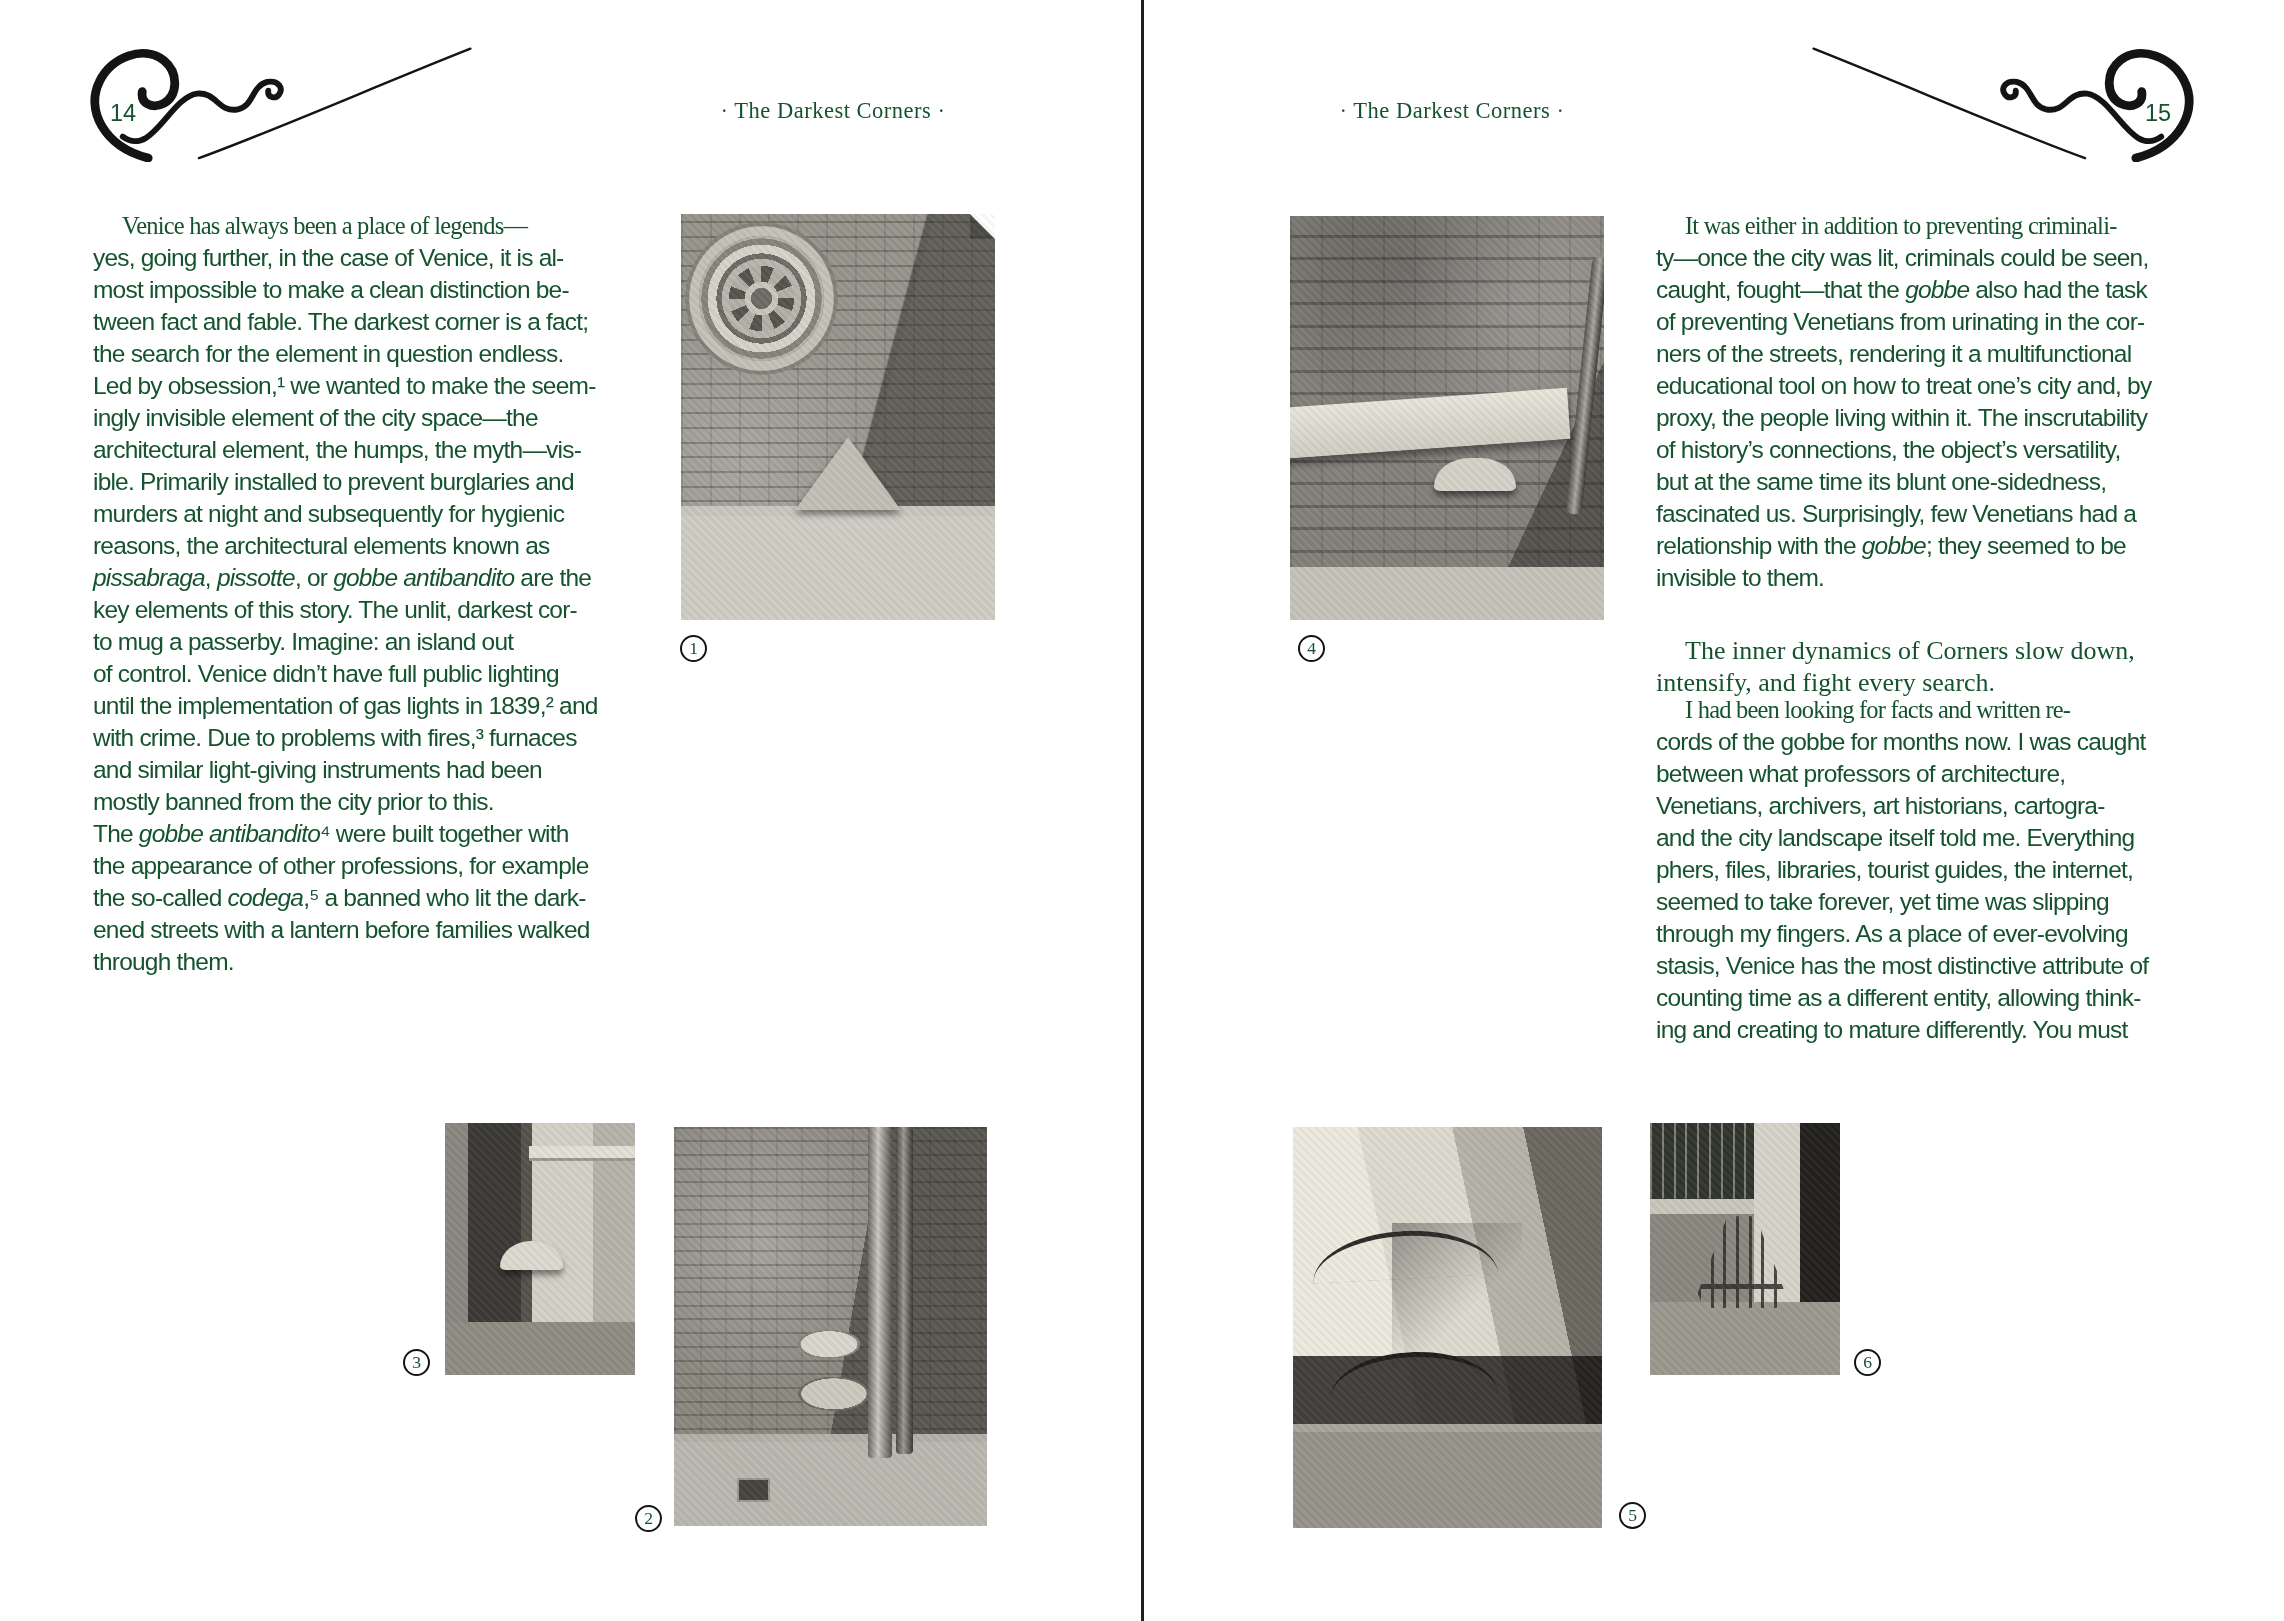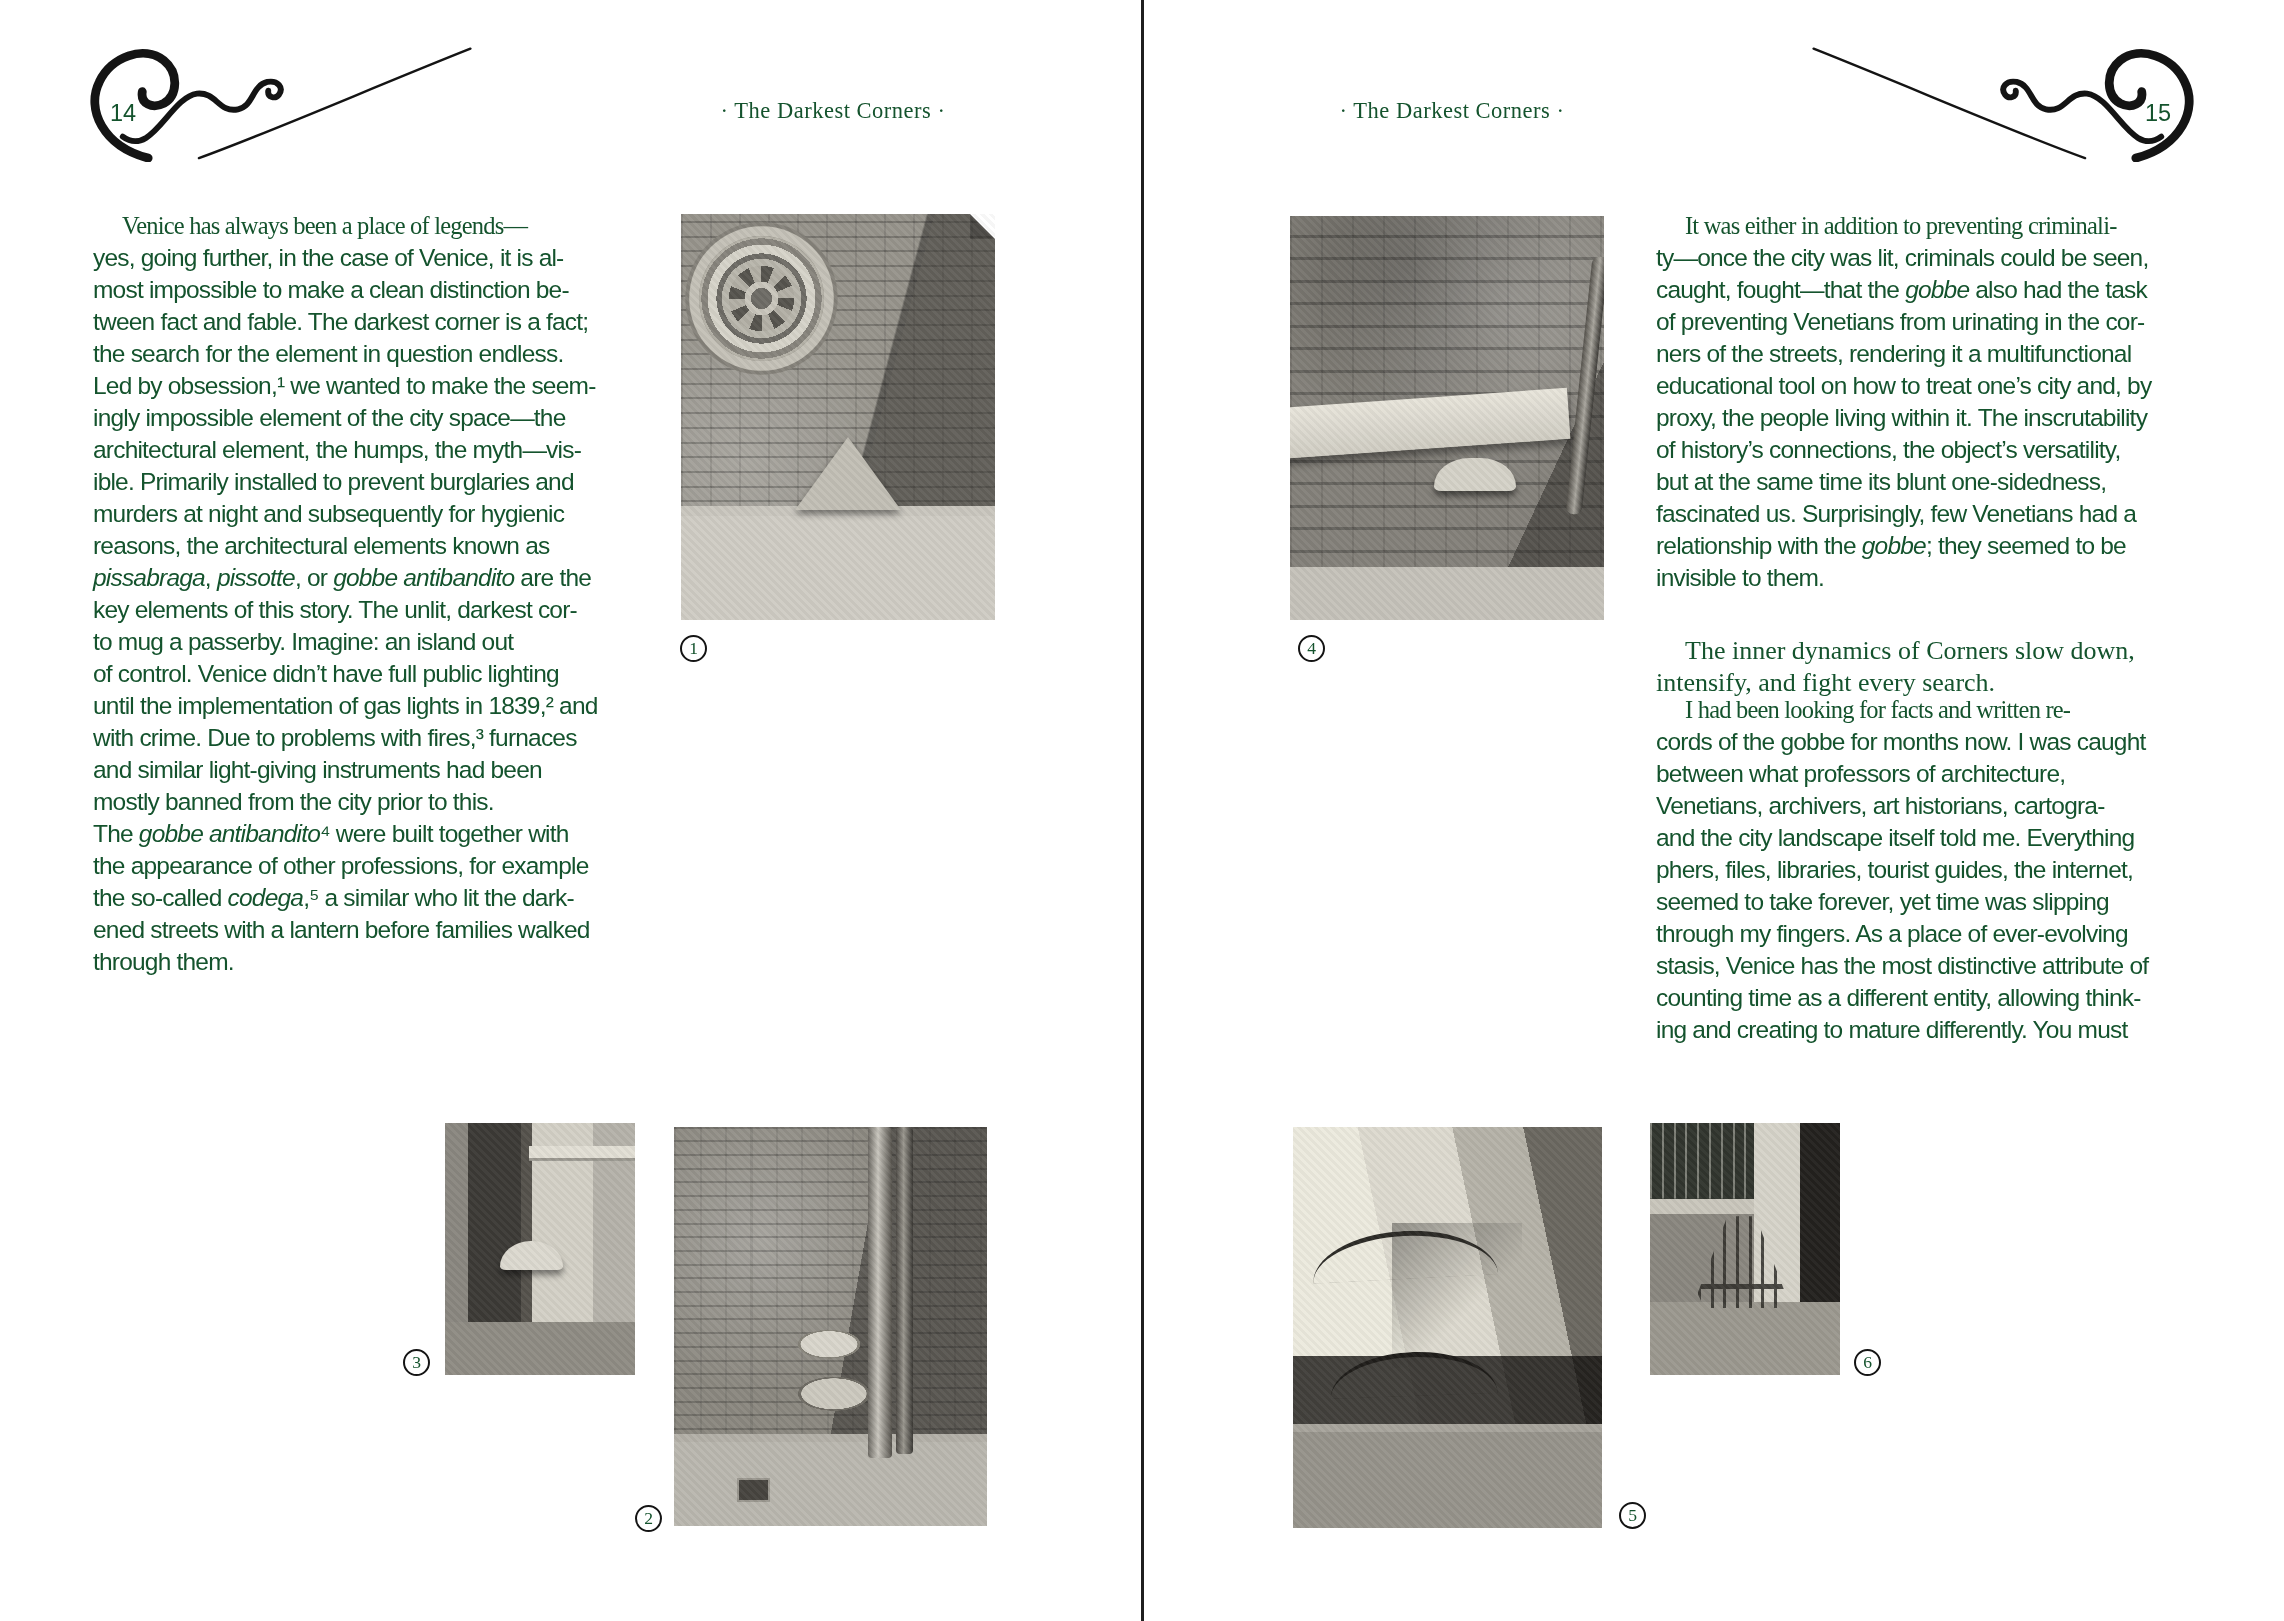--- a/index.html
+++ b/index.html
@@ -239,36 +239,36 @@
   <div class="running-head rh-left">· The Darkest Corners ·</div>
   <div class="running-head rh-right">· The Darkest Corners ·</div>
 
   <div class="textblock tb-left-body">
       <div class="line indent"><span>Venice has always been a place of legends—</span></div>
       <div class="line"><span>yes, going further, in the case of Venice, it is al-</span></div>
       <div class="line"><span>most impossible to make a clean distinction be-</span></div>
       <div class="line"><span>tween fact and fable. The darkest corner is a fact;</span></div>
       <div class="line"><span>the search for the element in question endless.</span></div>
       <div class="line"><span>Led by obsession,¹ we wanted to make the seem-</span></div>
-      <div class="line"><span>ingly impossible element of the city space—the</span></div>
+      <div class="line"><span>ingly invisible element of the city space—the</span></div>
       <div class="line"><span>architectural element, the humps, the myth—vis-</span></div>
       <div class="line"><span>ible. Primarily installed to prevent burglaries and</span></div>
       <div class="line"><span>murders at night and subsequently for hygienic</span></div>
       <div class="line"><span>reasons, the architectural elements known as</span></div>
       <div class="line"><span></span><i>pissabraga</i><span>, </span><i>pissotte</i><span>, or </span><i>gobbe antibandito</i><span> are the</span></div>
       <div class="line"><span>key elements of this story. The unlit, darkest cor-</span></div>
       <div class="line"><span>to mug a passerby. Imagine: an island out</span></div>
       <div class="line"><span>of control. Venice didn’t have full public lighting</span></div>
       <div class="line"><span>until the implementation of gas lights in 1839,² and</span></div>
       <div class="line"><span>with crime. Due to problems with fires,³ furnaces</span></div>
       <div class="line"><span>and similar light-giving instruments had been</span></div>
       <div class="line"><span>mostly banned from the city prior to this.</span></div>
       <div class="line"><span>The </span><i>gobbe antibandito</i><span>⁴ were built together with</span></div>
       <div class="line"><span>the appearance of other professions, for example</span></div>
-      <div class="line"><span>the so-called </span><i>codega</i><span>,⁵ a similar who lit the dark-</span></div>
+      <div class="line"><span>the so-called </span><i>codega</i><span>,⁵ a banned who lit the dark-</span></div>
       <div class="line"><span>ened streets with a lantern before families walked</span></div>
       <div class="line"><span>through them.</span></div>
     </div>
 
   <div class="textblock tb-right-para1">
       <div class="line indent"><span>It was either in addition to preventing criminali-</span></div>
       <div class="line"><span>ty—once the city was lit, criminals could be seen,</span></div>
       <div class="line"><span>caught, fought—that the </span><i>gobbe</i><span> also had the task</span></div>
       <div class="line"><span>of preventing Venetians from urinating in the cor-</span></div>
       <div class="line"><span>ners of the streets, rendering it a multifunctional</span></div>

